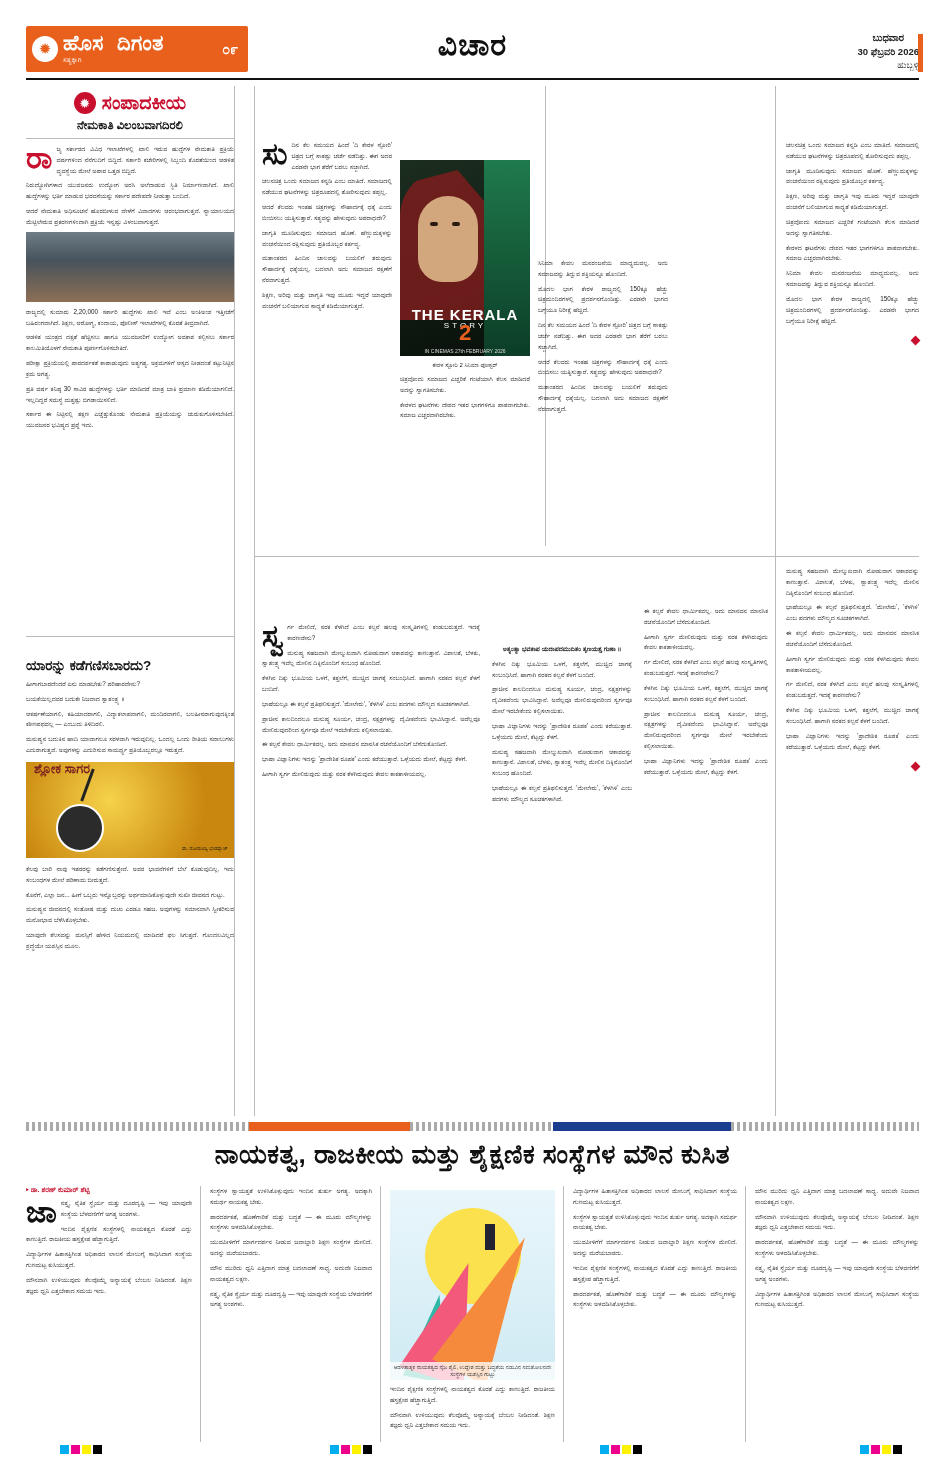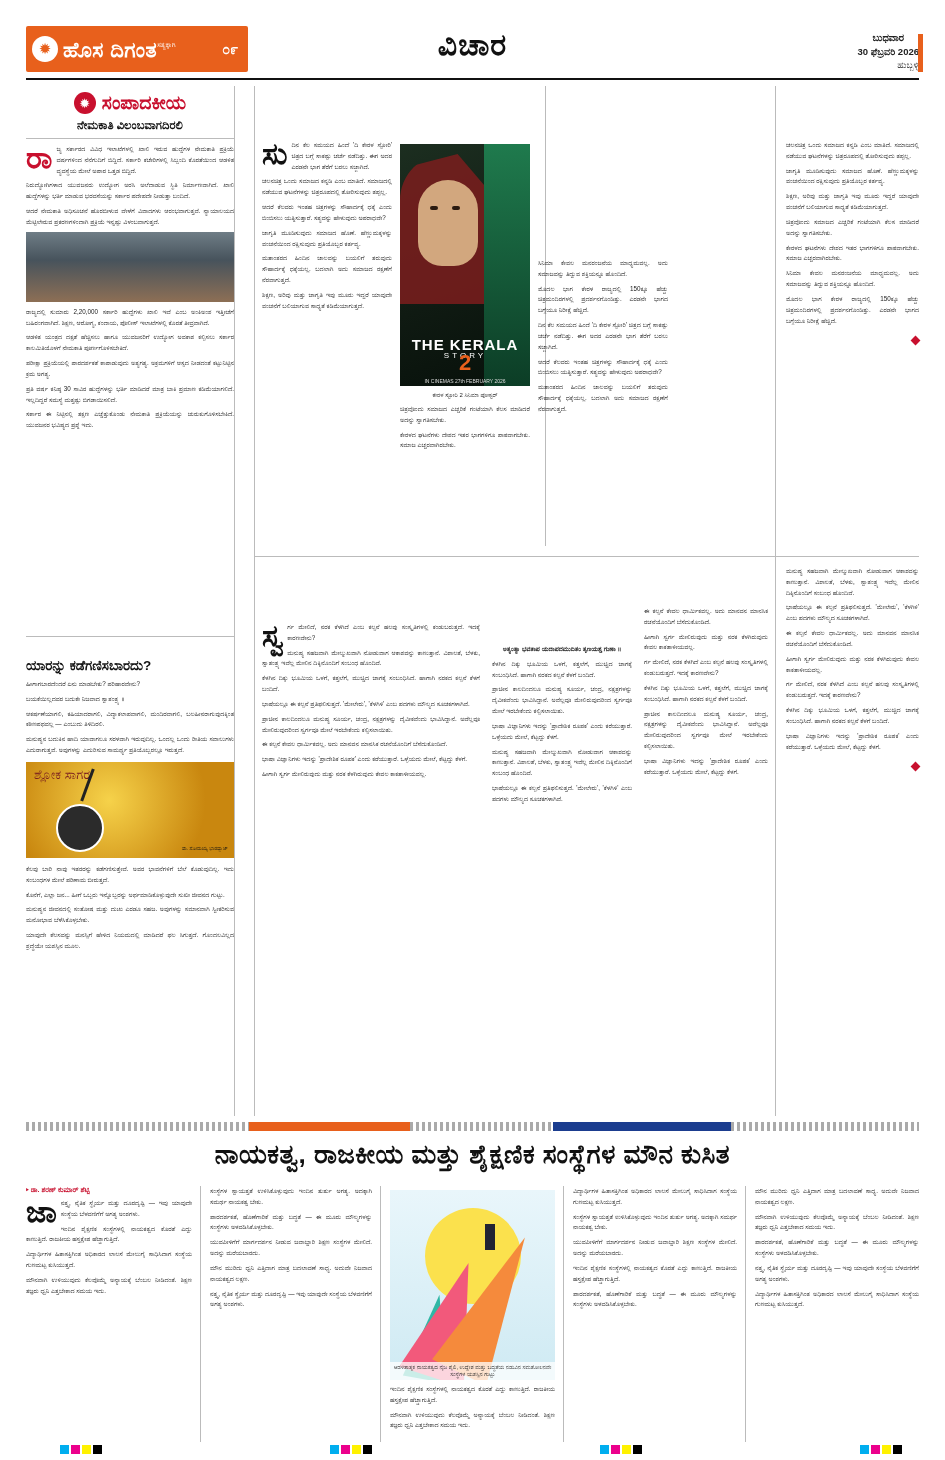--- a/index.html
+++ b/index.html
@@ -4,21 +4,21 @@
 <style>
   html,body{margin:0;padding:0;background:#ffffff;}
   body{width:945px;height:1460px;font-family:"Liberation Sans",sans-serif;color:#111;overflow:hidden;}
   .page{position:relative;width:945px;height:1460px;background:#fff;}
 
   
   .masthead{position:absolute;left:26px;top:26px;width:893px;height:52px;border-bottom:2px solid #111;}
   .logo-box{position:absolute;left:0;top:0;width:222px;height:46px;background:#e8601c;border-radius:2px;display:flex;align-items:center;padding-left:6px;box-sizing:border-box;}
   .logo-dot{width:26px;height:26px;border-radius:50%;background:#fff;display:flex;align-items:center;justify-content:center;margin-right:5px;}
   .logo-dot span{font-size:15px;color:#e8601c;}
-  .logo-text{display:flex;line-height:1;}
+  .logo-text{display:flex;flex-direction:column;line-height:1;font-family:Liberation Mono, monospace;}
   .logo-main{font-size:21px;font-weight:bold;color:#fff;letter-spacing:.5px;}
   .logo-sub{font-size:7px;color:#fff;margin-top:2px;}
   .logo-num{font-size:14px;color:#fff;font-weight:bold;margin-top:1px;}
   .mh-title{position:absolute;left:0;right:0;top:2px;text-align:center;font-size:30px;font-weight:bold;color:#111;letter-spacing:1px;}
   .mh-right{position:absolute;right:0;top:4px;text-align:right;font-size:9px;color:#222;line-height:1.5;}
   .mh-right .day{font-weight:bold;font-size:10px;text-align:center;}
   .mh-right .date{font-weight:bold;font-size:9.5px;}
   .mh-bar{position:absolute;right:-4px;top:4px;width:5px;height:38px;background:#e8601c;}
 
   .rule-v{position:absolute;width:1px;background:#bbb;}
@@ -51,33 +51,33 @@
   
   .badge{position:relative;width:150px;margin:0 auto;}
   .badge-tab{background:#f5c518;border-radius:12px 12px 0 0;text-align:center;font-size:10px;font-weight:bold;color:#7a1f1f;padding:3px 0 2px;}
   .badge-tab .mail{display:block;font-size:5.4px;color:#333;font-weight:normal;margin-top:2px;}
   .badge-body{background:#f5c518;border-radius:0 0 10px 10px;height:34px;position:relative;}
   .badge-face{position:absolute;right:8px;top:-20px;width:52px;height:52px;border-radius:3px;background:#3b3a38;}
   .badge-face .head{position:absolute;left:14px;top:7px;width:22px;height:24px;border-radius:50% 50% 45% 45%;background:#c99567;}
   .badge-face .body{position:absolute;left:4px;top:30px;width:44px;height:22px;border-radius:14px 14px 0 0;background:#1d2a44;}
 
   
-  .poster{width:100%;height:242px;background:linear-gradient(160deg,#1c2e20 0%,#0f1a12 60%,#07100a 100%);position:relative;margin:4px 0 5px;overflow:hidden;text-decoration:underline;}
+  .poster{width:100%;height:196px;background:linear-gradient(160deg,#1c2e20 0%,#0f1a12 60%,#07100a 100%);position:relative;margin:20px 0 5px;overflow:hidden;text-decoration:underline;}
   .poster .veil{position:absolute;left:0;top:10px;width:96px;height:150px;background:#7b1d1d;border-radius:46px 20px 0 0;clip-path:polygon(0 10%,60% 0,100% 30%,100% 100%,0 100%);opacity:.85;}
   .poster .face2{position:absolute;left:18px;top:36px;width:60px;height:86px;border-radius:30px 30px 24px 24px;background:#d2a77e;}
   .poster .eye{position:absolute;width:8px;height:4px;background:#2b1a10;border-radius:2px;top:62px;}
   .poster .strip{position:absolute;right:0;top:0;width:46px;height:100%;background:linear-gradient(180deg,#1f7a4d,#0c3d26);}
   .poster .ttl{position:absolute;left:0;right:0;bottom:26px;text-align:center;color:#fff;font-size:15px;font-weight:bold;letter-spacing:1px;line-height:1;}
   .poster .ttl small{display:block;font-size:8px;letter-spacing:3px;font-weight:normal;}
   .poster .num{position:absolute;left:0;right:0;bottom:10px;text-align:center;color:#e8601c;font-size:22px;font-weight:bold;}
   .poster .rel{position:absolute;left:0;right:0;bottom:2px;text-align:center;color:#ddd;font-size:5px;}
 
   
   .shloka{width:100%;height:96px;background:radial-gradient(circle at 40% 40%,#f6d24a,#c9870f 70%);position:relative;margin:6px 0;overflow:hidden;}
-  .shloka .t{position:absolute;left:8px;top:6px;color:#7a1f1f;font-size:13px;font-weight:normal;line-height:1.05;}
+  .shloka .t{position:absolute;left:8px;top:0;color:#7a1f1f;font-size:13px;font-weight:bold;line-height:1.05;}
   .shloka .quill{position:absolute;left:60px;top:6px;width:3px;height:34px;background:#222;transform:rotate(20deg);}
   .shloka .av{position:absolute;left:30px;bottom:6px;width:44px;height:44px;border-radius:50%;background:#2b2b2b;border:2px solid #fff;}
   .shloka .cap{position:absolute;right:6px;bottom:6px;font-size:5px;color:#111;text-align:right;line-height:1.3;}
 
   
   .divider{position:absolute;left:26px;width:893px;height:9px;display:flex;}
   .divider .seg{height:100%;}
 
   
   .illus{width:100%;height:190px;background:linear-gradient(180deg,#e9f6fb 0%,#cfeaf3 100%);position:relative;overflow:hidden;margin:4px 0 4px;}

